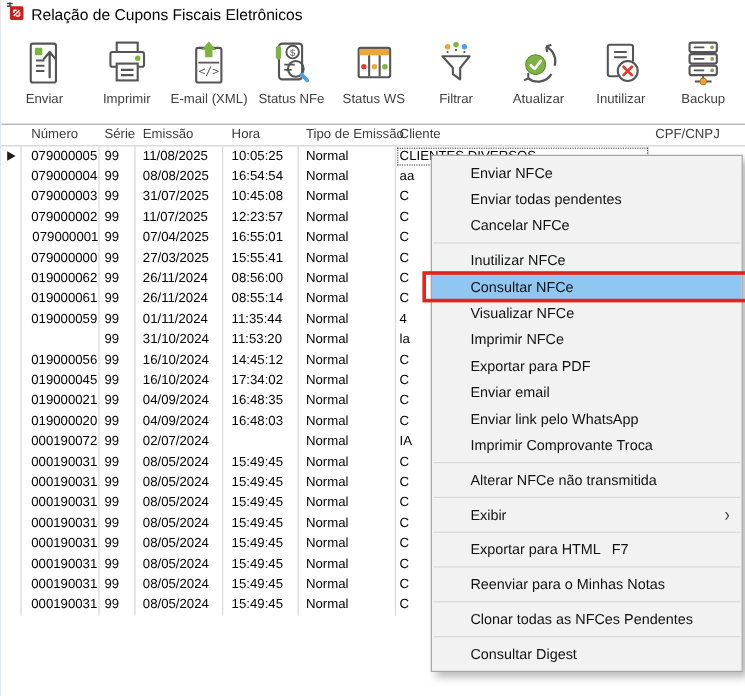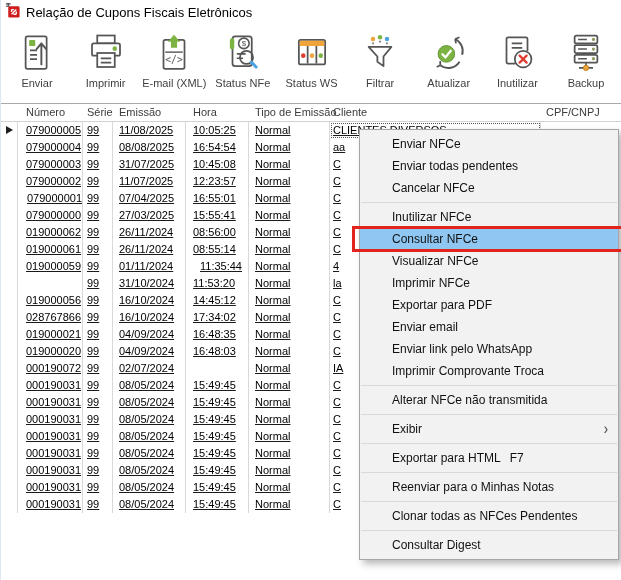--- a/index.html
+++ b/index.html
@@ -27,21 +27,21 @@
   .toolbar{position:absolute;left:0;top:26px;width:621px;height:76px;
     display:flex;justify-content:space-between;padding:0 3px;}
   .tbtn{width:66px;display:flex;flex-direction:column;align-items:center;
     justify-content:flex-start;padding-top:6px;background:transparent;border:none;cursor:default;}
   .tbtn svg{width:42px;height:42px;}
   .tbtn .tlabel{font-size:11px;color:#3f3f3f;margin-top:3px;white-space:nowrap;}
   
   .grid{position:absolute;left:0;top:103px;width:621px;height:477px;border-top:1px solid #a9a9a9;background:#fff;}
   .grid-header{display:flex;height:18px;border-bottom:1px solid #d2d2d2;}
   .grid-header .hcell{font-size:11px;color:#3c3c3c;line-height:17px;white-space:nowrap;overflow:visible;}
-  .grid-body{position:relative;text-decoration:underline;}
+  .grid-body{position:relative;}
   .grid-row{display:flex;height:17px;position:relative;}
   .cell{font-size:11px;line-height:17px;white-space:nowrap;overflow:hidden;color:#000;}
   .cell.focused{outline:1px dotted #555;outline-offset:-2px;overflow:visible;}
   .vline{position:absolute;top:0;width:1px;background:var(--gridline);}
   .row-marker{position:relative;}
   .row-marker .tri{position:absolute;left:5px;top:4px;width:0;height:0;
     border-left:7px solid #1d1d1d;border-top:4.5px solid transparent;border-bottom:4.5px solid transparent;}
   
   .context-menu{position:absolute;left:358px;top:129px;width:260px;
     background:#f2f2f2;border:1px solid #a6a6a6;padding:3px 0;
@@ -257,21 +257,21 @@
         <div class="cell" style="width: 63px; padding-left: 7px;">08:55:14</div>
         <div class="cell" style="width: 81px; padding-left: 6px;">Normal</div>
         <div class="cell" style="width: 211px; padding-left: 3px;">C</div>
         <div class="cell" style="width: 81px; padding-left: 5px;"></div>
       </div>
       <div class="grid-row">
         <div class="cell row-marker" style="width: 17px; padding-left: 0px;"></div>
         <div class="cell" style="width: 65px; padding-left: 8px;">019000059</div>
         <div class="cell" style="width: 30px; padding-left: 4px;">99</div>
         <div class="cell" style="width: 73px; padding-left: 6px;">01/11/2024</div>
-        <div class="cell" style="width: 63px; padding-left: 7px; text-align: center;">11:35:44</div>
+        <div class="cell" style="width: 63px; padding-left: 7px;">11:35:44</div>
         <div class="cell" style="width: 81px; padding-left: 6px;">Normal</div>
         <div class="cell" style="width: 211px; padding-left: 3px;">4</div>
         <div class="cell" style="width: 81px; padding-left: 5px;"></div>
       </div>
       <div class="grid-row">
         <div class="cell row-marker" style="width: 17px; padding-left: 0px;"></div>
         <div class="cell" style="width: 65px; padding-left: 8px; margin-top: 44px;">019000057</div>
         <div class="cell" style="width: 30px; padding-left: 4px;">99</div>
         <div class="cell" style="width: 73px; padding-left: 6px;">31/10/2024</div>
         <div class="cell" style="width: 63px; padding-left: 7px;">11:53:20</div>
@@ -284,21 +284,21 @@
         <div class="cell" style="width: 65px; padding-left: 8px;">019000056</div>
         <div class="cell" style="width: 30px; padding-left: 4px;">99</div>
         <div class="cell" style="width: 73px; padding-left: 6px;">16/10/2024</div>
         <div class="cell" style="width: 63px; padding-left: 7px;">14:45:12</div>
         <div class="cell" style="width: 81px; padding-left: 6px;">Normal</div>
         <div class="cell" style="width: 211px; padding-left: 3px;">C</div>
         <div class="cell" style="width: 81px; padding-left: 5px;"></div>
       </div>
       <div class="grid-row">
         <div class="cell row-marker" style="width: 17px; padding-left: 0px;"></div>
-        <div class="cell" style="width: 65px; padding-left: 8px;">028767866</div>
+        <div class="cell" style="width: 65px; padding-left: 8px;">019000045</div>
         <div class="cell" style="width: 30px; padding-left: 4px;">99</div>
         <div class="cell" style="width: 73px; padding-left: 6px;">16/10/2024</div>
         <div class="cell" style="width: 63px; padding-left: 7px;">17:34:02</div>
         <div class="cell" style="width: 81px; padding-left: 6px;">Normal</div>
         <div class="cell" style="width: 211px; padding-left: 3px;">C</div>
         <div class="cell" style="width: 81px; padding-left: 5px;"></div>
       </div>
       <div class="grid-row">
         <div class="cell row-marker" style="width: 17px; padding-left: 0px;"></div>
         <div class="cell" style="width: 65px; padding-left: 8px;">019000021</div>

